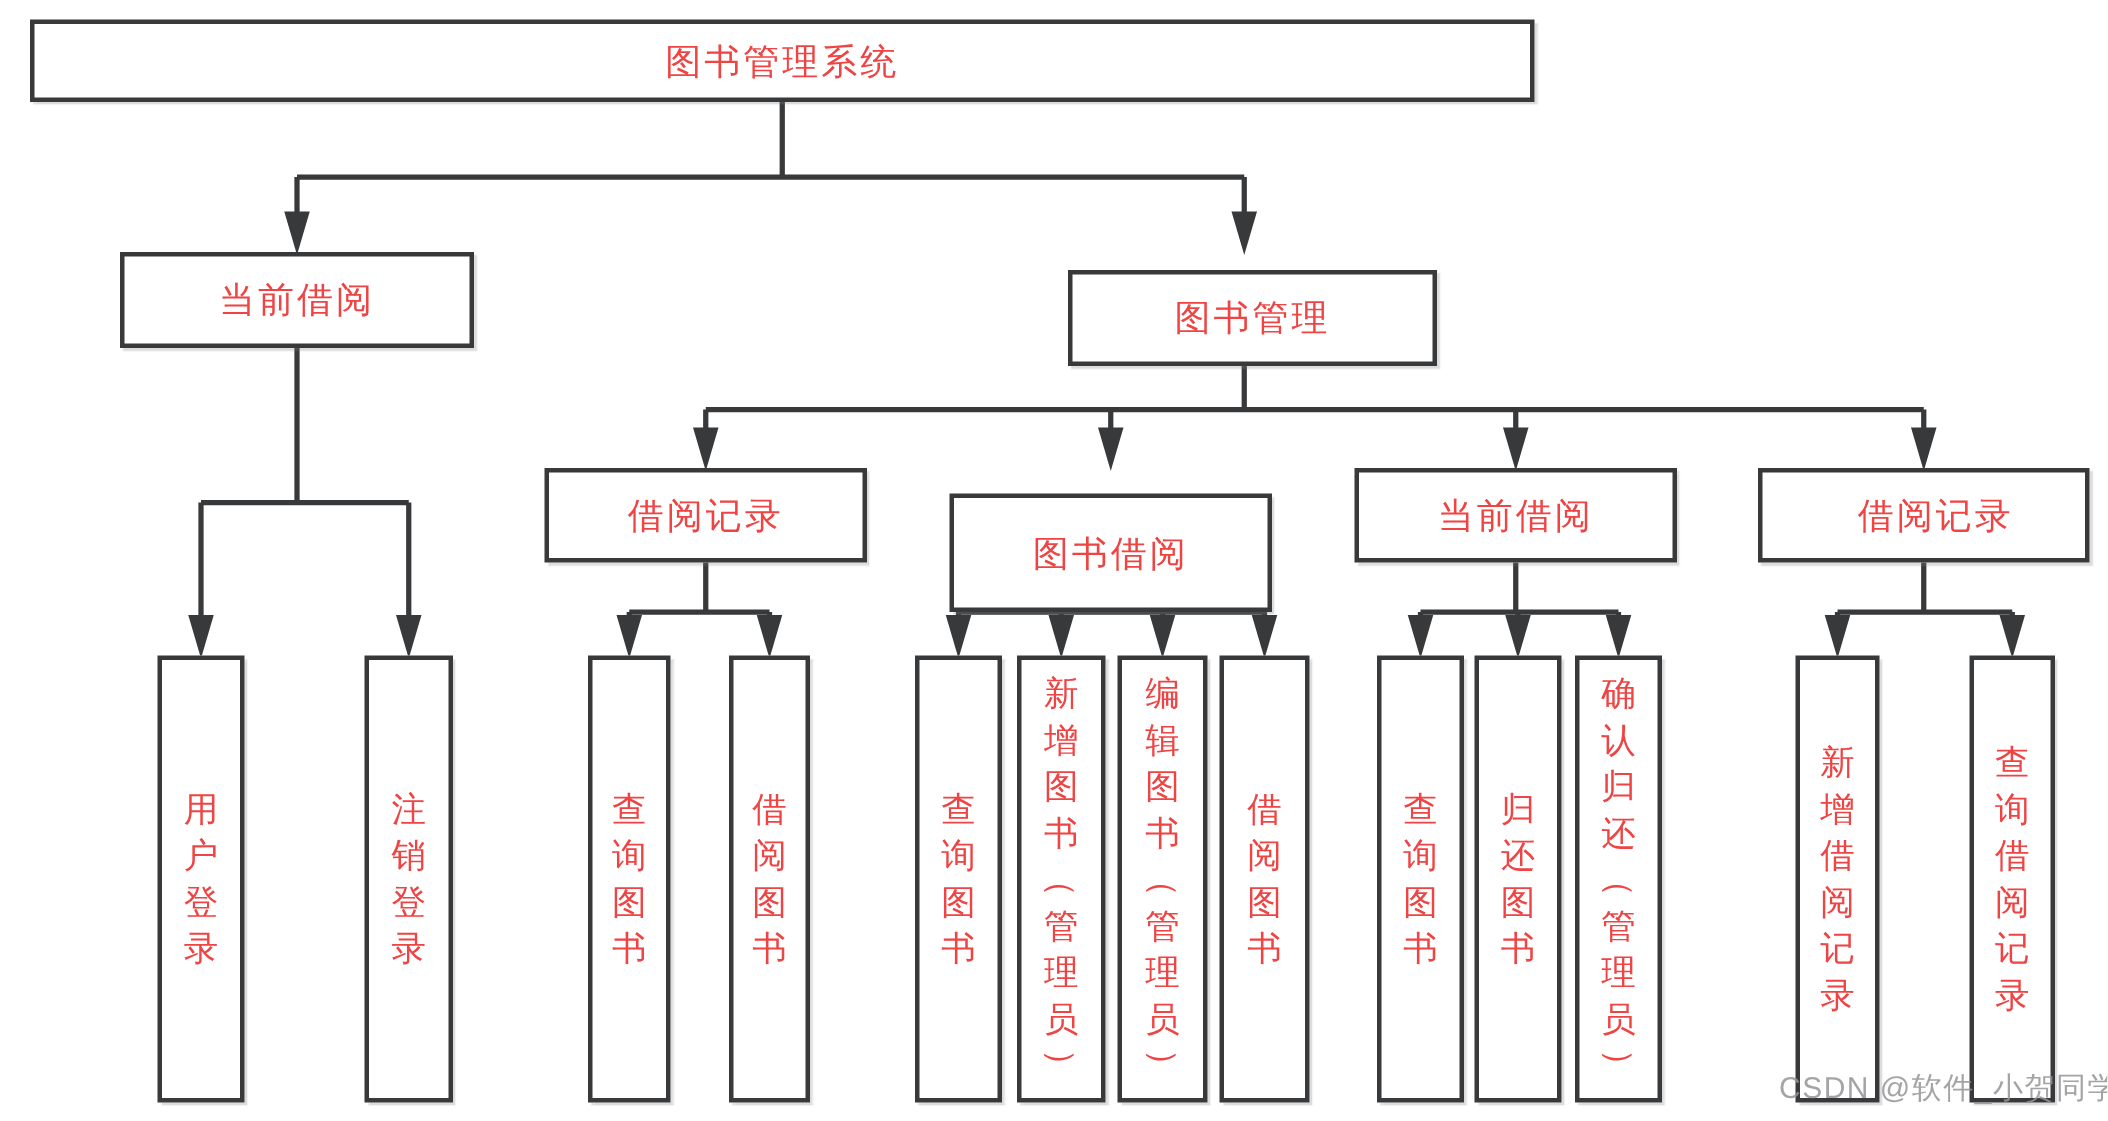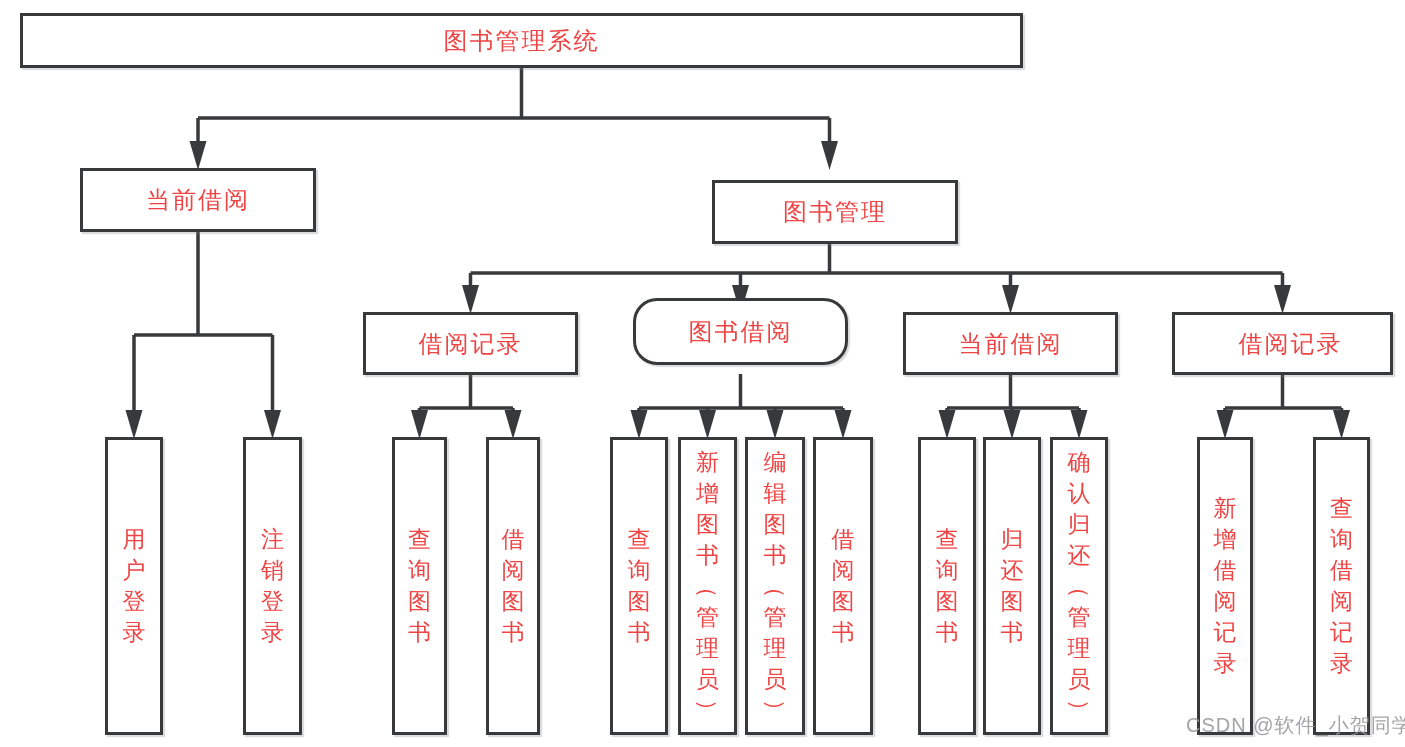--- a/index.html
+++ b/index.html
@@ -116,21 +116,21 @@
     </div>
     <div class="node" style="left: 80px; top: 168px; width: 236px; height: 64px;">
       <div class="label">当前借阅</div>
     </div>
     <div class="node" style="left: 712px; top: 180px; width: 246px; height: 64px;">
       <div class="label">图书管理</div>
     </div>
     <div class="node" style="left: 363px; top: 312px; width: 215px; height: 63px;">
       <div class="label">借阅记录</div>
     </div>
-    <div class="node" style="left: 633px; top: 298px; width: 215px; height: 67px; border-radius: 24px;">
+    <div class="node" style="left: 633px; top: 329px; width: 215px; height: 79px;">
       <div class="label">图书借阅</div>
     </div>
     <div class="node" style="left: 903px; top: 312px; width: 215px; height: 63px; text-align: right;">
       <div class="label">当前借阅</div>
     </div>
     <div class="node" style="left: 1172px; top: 312px; width: 221px; height: 63px; padding-left: 16px;">
       <div class="label">借阅记录</div>
     </div>
     <div class="node vert" style="left: 105px; top: 437px; width: 58px; height: 298px;">
       <div class="label">

